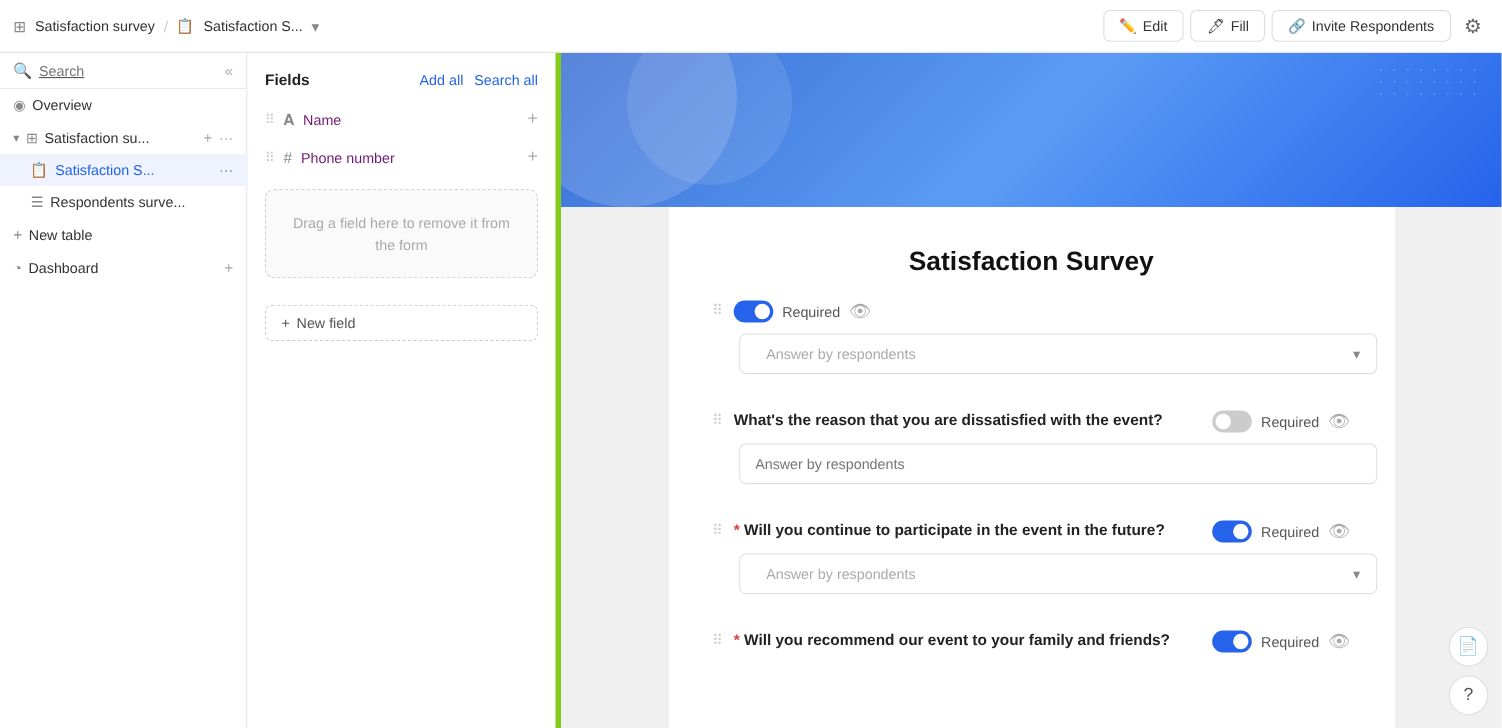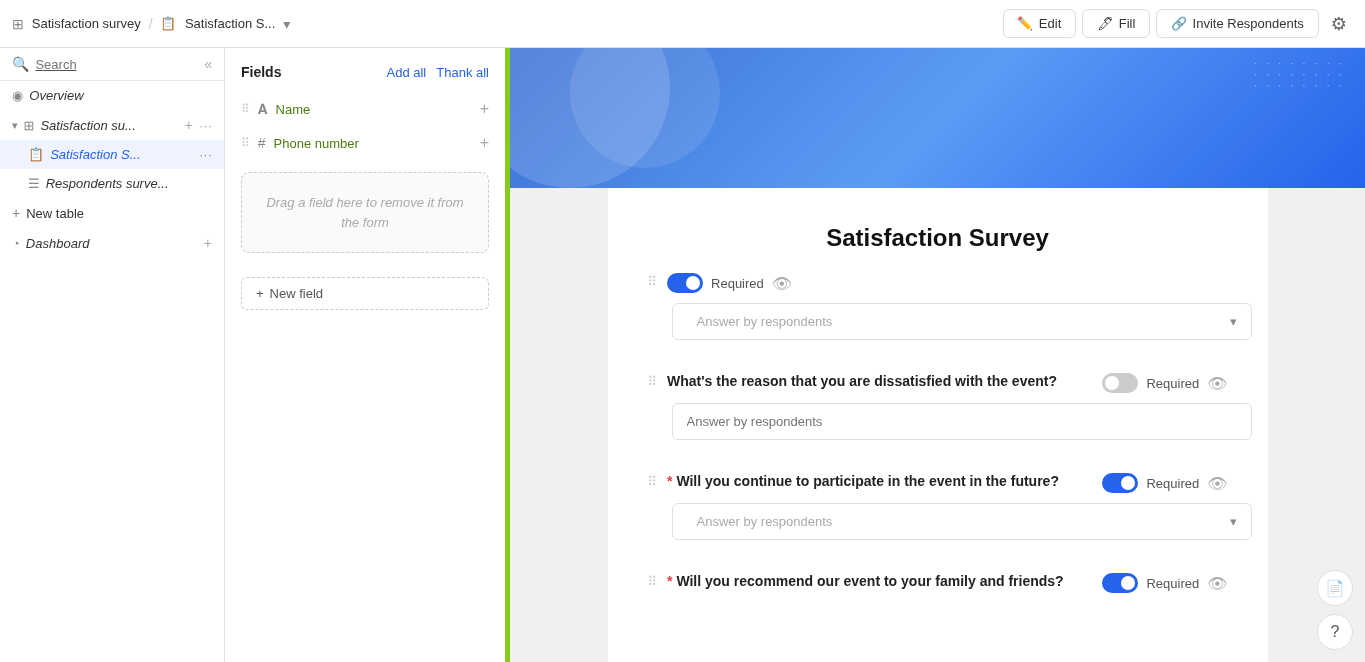--- a/index.html
+++ b/index.html
@@ -13,45 +13,45 @@
 
     
     .main { display: flex; flex: 1; overflow: hidden; }
 
     
     .sidebar { width: 225px; border-right: 1px solid #e0e0e0; display: flex; flex-direction: column; background: #fff; flex-shrink: 0; }
     .sidebar-search { display: flex; align-items: center; gap: 6px; padding: 8px 12px; border-bottom: 1px solid #e8e8e8; }
     .sidebar-search input { border: none; outline: none; font-size: 13px; color: #555; background: transparent; width: 100%; text-decoration: underline; }
 
     .sidebar-item { display: flex; align-items: center; gap: 6px; padding: 7px 12px; cursor: pointer; font-size: 13px; color: #333; }
-    .sidebar-item-label { flex: 1; overflow: hidden; text-overflow: ellipsis; white-space: nowrap; font-style: italic; }
+    .sidebar-item-label { flex: 1; overflow: hidden; text-overflow: ellipsis; white-space: nowrap; }
 
     .sidebar-group { }
     .sidebar-group-header { display: flex; align-items: center; gap: 6px; padding: 7px 12px; cursor: pointer; font-size: 13px; color: #333; }
 
     .sidebar-active { background: #eff3ff !important; color: #2563eb; font-weight: 500; }
 
     .sidebar-indent { padding-left: 28px; }
 
     .sidebar-new-item { display: flex; align-items: center; gap: 6px; padding: 7px 12px; cursor: pointer; font-size: 13px; color: #333; }
 
     
     .fields-panel { width: 285px; border-right: 5px solid #84cc16; display: flex; flex-direction: column; background: #fff; flex-shrink: 0; padding: 16px 0 12px 0; }
     .fields-header { display: flex; align-items: center; justify-content: space-between; padding: 0 16px 12px 16px; }
     .fields-title { font-size: 14px; font-weight: 600; color: #222; }
     .fields-actions { display: flex; gap: 10px; font-size: 13px; }
     .fields-action-link { color: #2563eb; cursor: pointer; }
 
     .field-item { display: flex; align-items: center; gap: 8px; padding: 8px 16px; cursor: pointer; }
     .field-drag { color: #ccc; font-size: 12px; cursor: grab; }
     .field-type-icon { color: #888; font-size: 14px; }
-    .field-name { flex: 1; font-size: 13px; color: #4d7c0f; }
+    .field-name { flex: 1; font-size: 13px; color: #701a75; }
     .field-add { color: #aaa; font-size: 16px; cursor: pointer; margin-left: auto; }
 
-    .drag-drop-zone { margin: 12px 16px; border: 1.5px dashed #ccc; border-radius: 8px; padding: 20px 16px; text-align: center; color: #aaa; font-size: 13px; line-height: 1.5; background: #fafafa; font-style: italic; }
+    .drag-drop-zone { margin: 12px 16px; border: 1.5px dashed #ccc; border-radius: 8px; padding: 20px 16px; text-align: center; color: #aaa; font-size: 13px; line-height: 1.5; background: #fafafa; }
 
     .new-field-btn { display: flex; align-items: center; gap: 6px; margin: 12px 16px; padding: 8px 14px; border: 1.5px dashed #ccc; border-radius: 6px; cursor: pointer; font-size: 13px; color: #555; background: #fff; }
 
     
     .content { flex: 1; overflow-y: auto; background: #f0f0f0; position: relative; }
 
     .survey-banner { width: 100%; height: 140px; background: linear-gradient(135deg, #3b6fd4 0%, #5a9cf5 50%, #2563eb 100%); position: relative; overflow: hidden; display: flex; align-items: center; justify-content: center; }
     .survey-banner-circle1 { position: absolute; width: 200px; height: 200px; border-radius: 50%; background: rgba(255,255,255,0.15); top: -60px; left: -40px; }
     .survey-banner-circle2 { position: absolute; width: 150px; height: 150px; border-radius: 50%; background: rgba(255,255,255,0.1); top: -30px; left: 60px; }
     .survey-banner-dots { position: absolute; right: 20px; top: 10px; color: rgba(255,255,255,0.5); font-size: 10px; letter-spacing: 3px; }
@@ -161,21 +161,21 @@
       <span class="sidebar-item-label">Dashboard</span>
       <span style="color:#aaa; font-size:14px; margin-left:auto;">+</span>
     </div>
   </div>
 
   <div class="fields-panel">
     <div class="fields-header">
       <span class="fields-title">Fields</span>
       <div class="fields-actions">
         <span class="fields-action-link">Add all</span>
-        <span class="fields-action-link">Thank all</span>
+        <span class="fields-action-link">Search all</span>
       </div>
     </div>
 
     <div class="field-item">
       <span class="field-drag">⠿</span>
       <span class="field-type-icon">𝐀</span>
       <span class="field-name">Name</span>
       <span class="field-add">+</span>
     </div>
 

